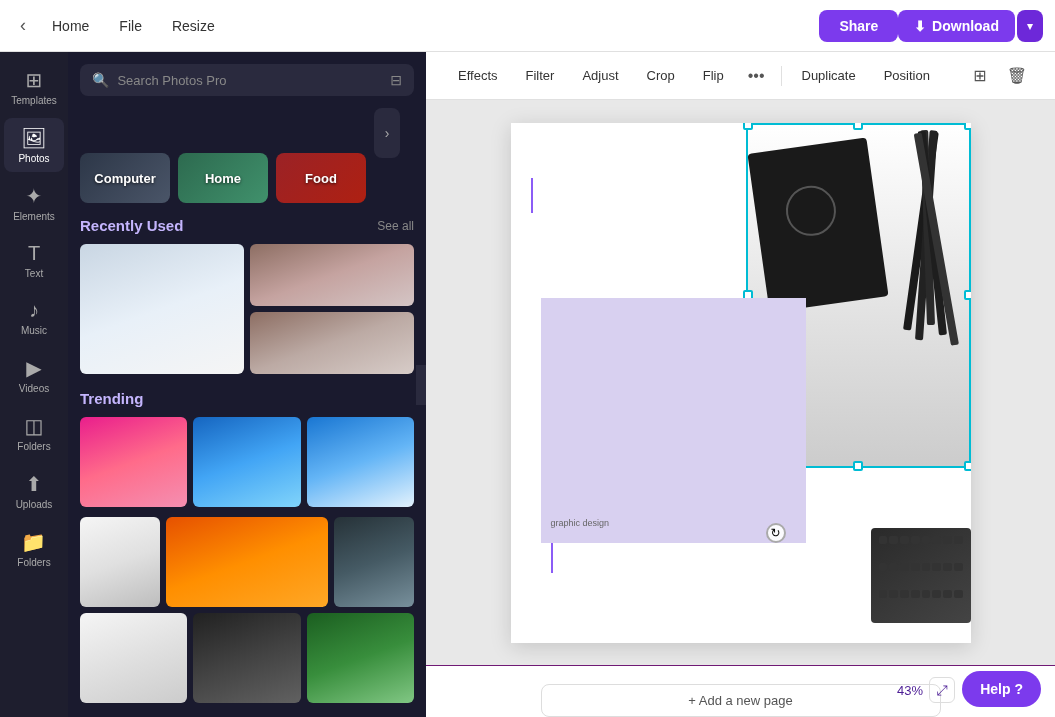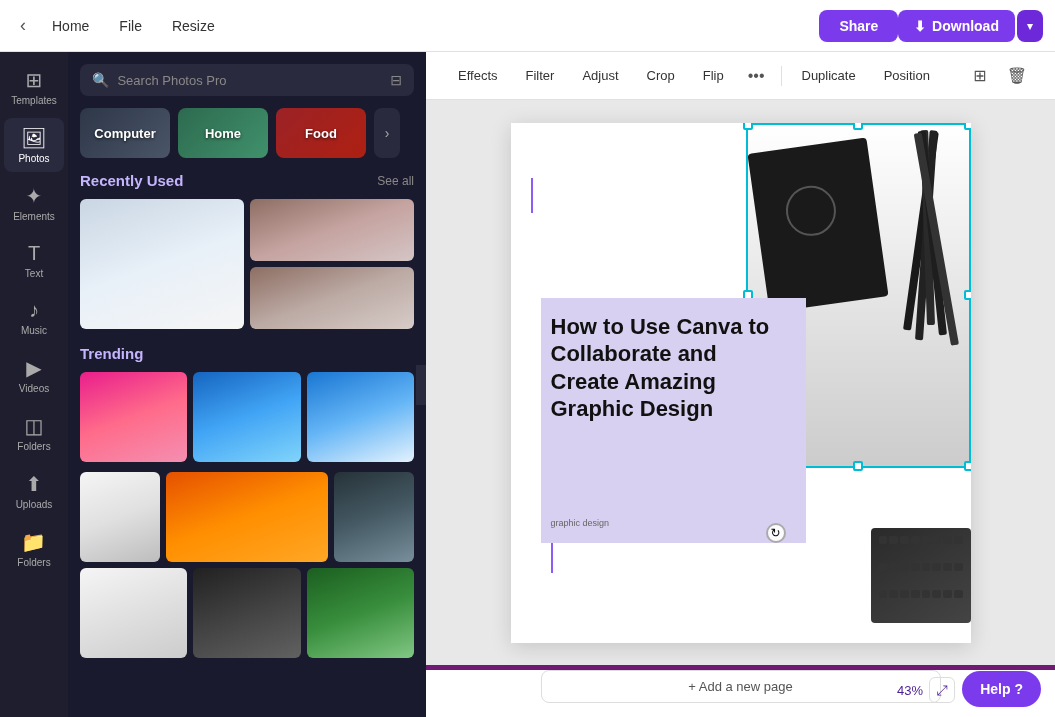--- a/index.html
+++ b/index.html
@@ -72,21 +72,21 @@
     .search-bar input::placeholder { color: #888; }
     .search-icon { color: #888; font-size: 14px; }
     .filter-icon { color: #888; font-size: 14px; cursor: pointer; }
 
     .category-tabs {
       display: flex; gap: 8px; margin-bottom: 14px; overflow-x: auto;
     }
     .category-tabs::-webkit-scrollbar { display: none; }
     .cat-tab {
       flex-shrink: 0; width: 90px; height: 50px; border-radius: 8px;
-      overflow: hidden; position: relative; cursor: pointer;
+      overflow: hidden; position: relative; cursor: pointer; margin-top: 45px;
     }
     .cat-tab-bg {
       width: 100%; height: 100%; display: flex; align-items: center; justify-content: center;
       font-size: 13px; font-weight: 600; color: #fff; text-shadow: 0 1px 3px rgba(0,0,0,0.7);
     }
     .cat-tab-bg.computer { background: linear-gradient(135deg, #2d3748, #4a5568); }
     .cat-tab-bg.home { background: linear-gradient(135deg, #2d6a4f, #40916c); }
     .cat-tab-bg.food { background: linear-gradient(135deg, #9b2226, #ae2012); }
     .cat-arrow {
       width: 26px; height: 50px; background: #2a2a3e; border-radius: 8px;
@@ -256,22 +256,22 @@
       display: flex; gap: 4px;
     }
     .ctop-icon {
       width: 28px; height: 28px; background: rgba(255,255,255,0.9);
       border-radius: 6px; display: flex; align-items: center; justify-content: center;
       font-size: 14px; cursor: pointer; border: 1px solid #ddd;
     }
 
     
     .canvas-bottom {
-      height: 52px; background: #fff; border-top: 5px solid #701a75;
-      display: flex; align-items: flex-start; justify-content: center; gap: 12px;
+      height: 52px; background: #fff; border-top: 1px solid #701a75;
+      display: flex; align-items: flex-end; justify-content: center; gap: 12px;
     }
     .add-page-btn {
       background: none; border: 1px solid #ddd; cursor: pointer;
       padding: 8px 20px; border-radius: 8px; font-size: 13px; color: #555;
       width: 400px;
     }
     .zoom-display {
       position: absolute; right: 100px; bottom: 14px;
       font-size: 13px; color: #4c1d95; display: flex; align-items: center; gap: 6px;
     }
@@ -483,21 +483,20 @@
             <div class="selection-handle sh-tr"></div>
             <div class="selection-handle sh-bl"></div>
             <div class="selection-handle sh-br"></div>
             <div class="selection-handle sh-tm"></div>
             <div class="selection-handle sh-bm"></div>
             <div class="selection-handle sh-ml"></div>
             <div class="selection-handle sh-mr"></div>
             <div class="rotate-handle">↻</div>
           </div>
 
-          <div class="main-title">How to Use Canva to Collaborate and Create Amazing Graphic Design</div>
 
           <div class="subtitle-text">graphic design</div>
 
           <div class="keyboard-img">
             <div class="keyboard-keys">
               <div class="key"></div>
               <div class="key"></div>
               <div class="key"></div>
               <div class="key"></div>
               <div class="key"></div>

